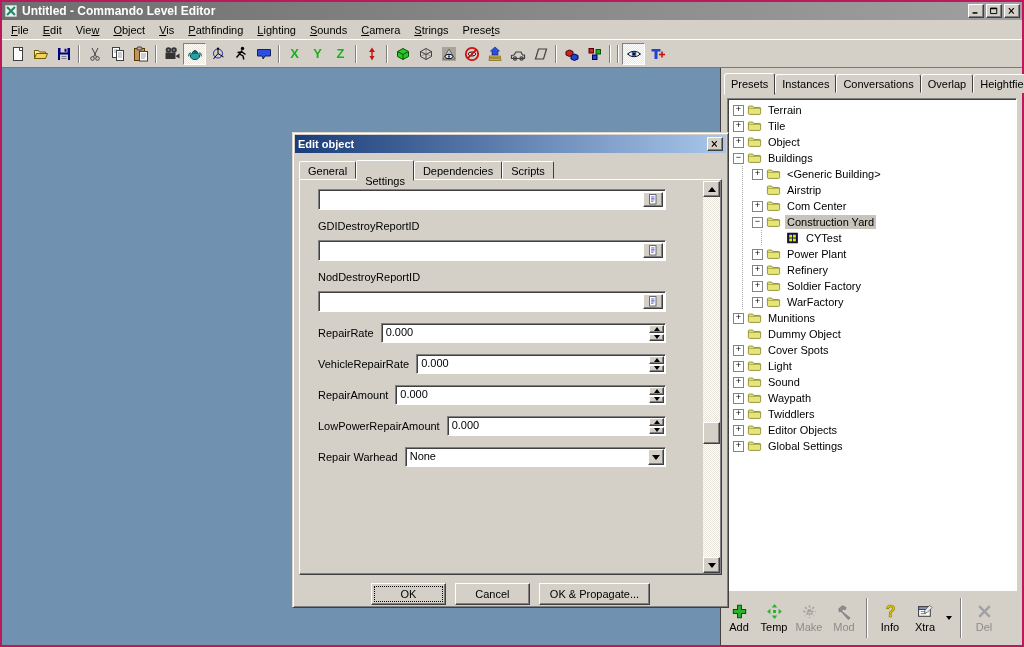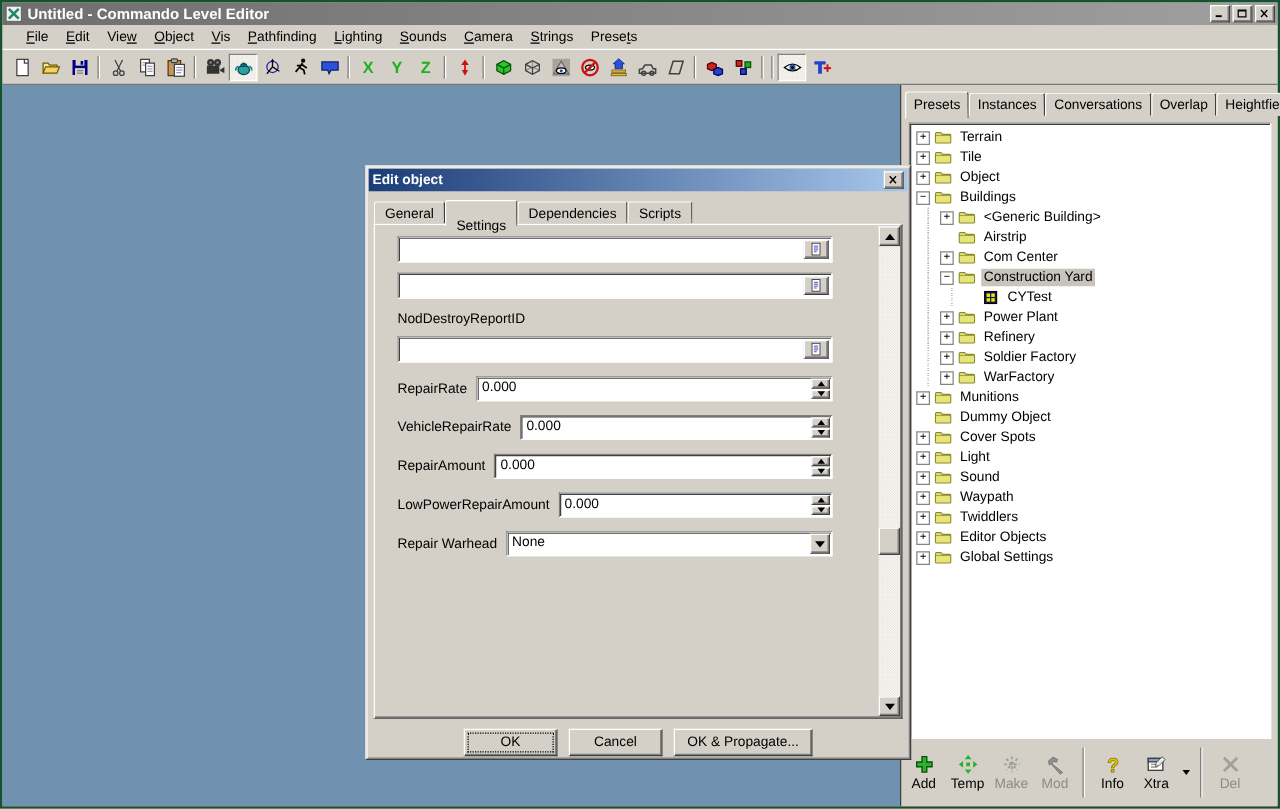--- a/index.html
+++ b/index.html
@@ -2,32 +2,32 @@
 <html><head>
 <meta charset="utf-8">
 <style>
   *{box-sizing:border-box;margin:0;padding:0}
   html,body{width:1024px;height:647px;overflow:hidden}
   body{font:11px "Liberation Sans",sans-serif;color:#000;background:#d4d0c8}
   button{font:inherit;color:inherit;cursor:default}
   u{text-decoration:underline}
   svg{display:block}
 
-  #window{position:relative;width:1024px;height:647px;border:2px solid #14532d;background:#d4d0c8;display:flex;flex-direction:column}
+  #window{position:relative;width:1024px;height:647px;border:2px solid #be185d;background:#d4d0c8;display:flex;flex-direction:column}
 
   
   #titlebar{height:18px;display:flex;align-items:center;padding:0 2px;gap:4px;color:#fff;font-weight:bold;font-size:12px;background:linear-gradient(90deg,#6e6e6e,#a0a0a0)}
   .appicon{width:14px;height:14px;flex:none}
   .appicon svg{width:14px;height:14px}
   #wincontrols{margin-left:auto;display:flex;gap:2px}
   .wbtn{width:16px;height:14px;background:#d4d0c8;border:1px solid;border-color:#fff #404040 #404040 #fff;box-shadow:inset -1px -1px 0 #808080;padding:0;display:flex;align-items:center;justify-content:center}
   .wbtn svg{width:12px;height:11px}
 
   
-  #menubar{height:19px;display:flex;align-items:center;padding:0 12px;background:#d4d0c8}
+  #menubar{height:19px;display:flex;align-items:center;padding:0 2px;background:#d4d0c8}
   .menu-item{padding:2px 7px;white-space:nowrap}
   #toolbar{height:29px;display:flex;align-items:center;padding:0 4px;border-top:1px solid #fff;border-bottom:1px solid #787878;background:#d4d0c8}
   .tbtn{width:23px;height:22px;border:1px solid transparent;background:transparent;padding:0;display:flex;align-items:center;justify-content:center;flex:none}
   .tbtn .icn svg{width:16px;height:16px}
   .letter{font-weight:bold;color:#1db11d;font-size:13px;line-height:13px}
   .tsep{width:2px;height:18px;border-left:1px solid #808080;border-right:1px solid #fff;margin:0 3px;flex:none}
   .dither{background-color:#e8e4dc;background-image:linear-gradient(45deg,#fff 25%,transparent 25%,transparent 75%,#fff 75%),linear-gradient(45deg,#fff 25%,transparent 25%,transparent 75%,#fff 75%);background-size:2px 2px;background-position:0 0,1px 1px}
   .tbtn.pressed{border-color:#808080 #fff #fff #808080}
 
   
@@ -720,20 +720,21 @@
     <div id="dframe">
       <div id="dfields">
           <div class="tfield"><span class="fval"></span><button class="docbtn">
               <span>
                 <svg viewBox="0 0 16 16">
                   <rect x="3.5" y="1.5" width="8.5" height="12.5" fill="#fff" stroke="#404040"></rect>
                   <path d="M5.5 4.5h4.5M5.5 6.5h4.5M5.5 8.5h4.5M5.5 10.5h3" stroke="#4444cc"></path>
                 </svg>
               </span>
             </button></div>
+          <div class="flabel">GDIDestroyReportID</div>
           <div class="tfield"><span class="fval"></span><button class="docbtn">
               <span>
                 <svg viewBox="0 0 16 16">
                   <rect x="3.5" y="1.5" width="8.5" height="12.5" fill="#fff" stroke="#404040"></rect>
                   <path d="M5.5 4.5h4.5M5.5 6.5h4.5M5.5 8.5h4.5M5.5 10.5h3" stroke="#4444cc"></path>
                 </svg>
               </span>
             </button></div>
           <div class="flabel">NodDestroyReportID</div>
           <div class="tfield"><span class="fval"></span><button class="docbtn">

